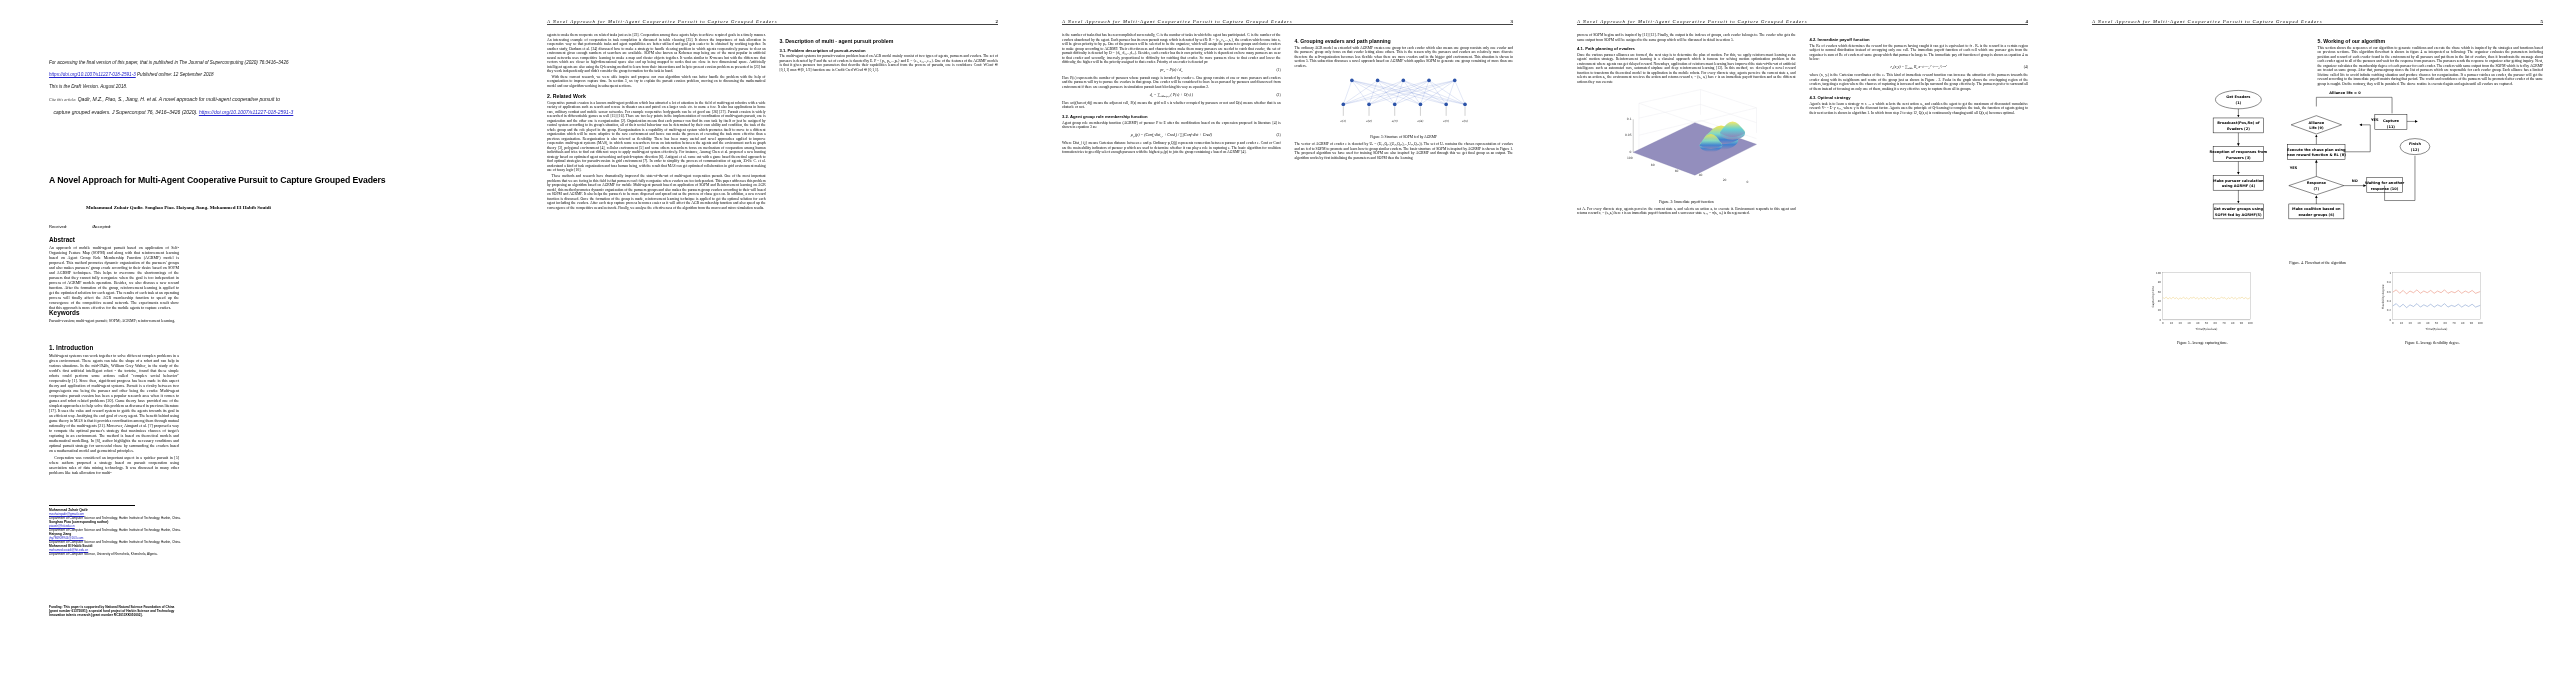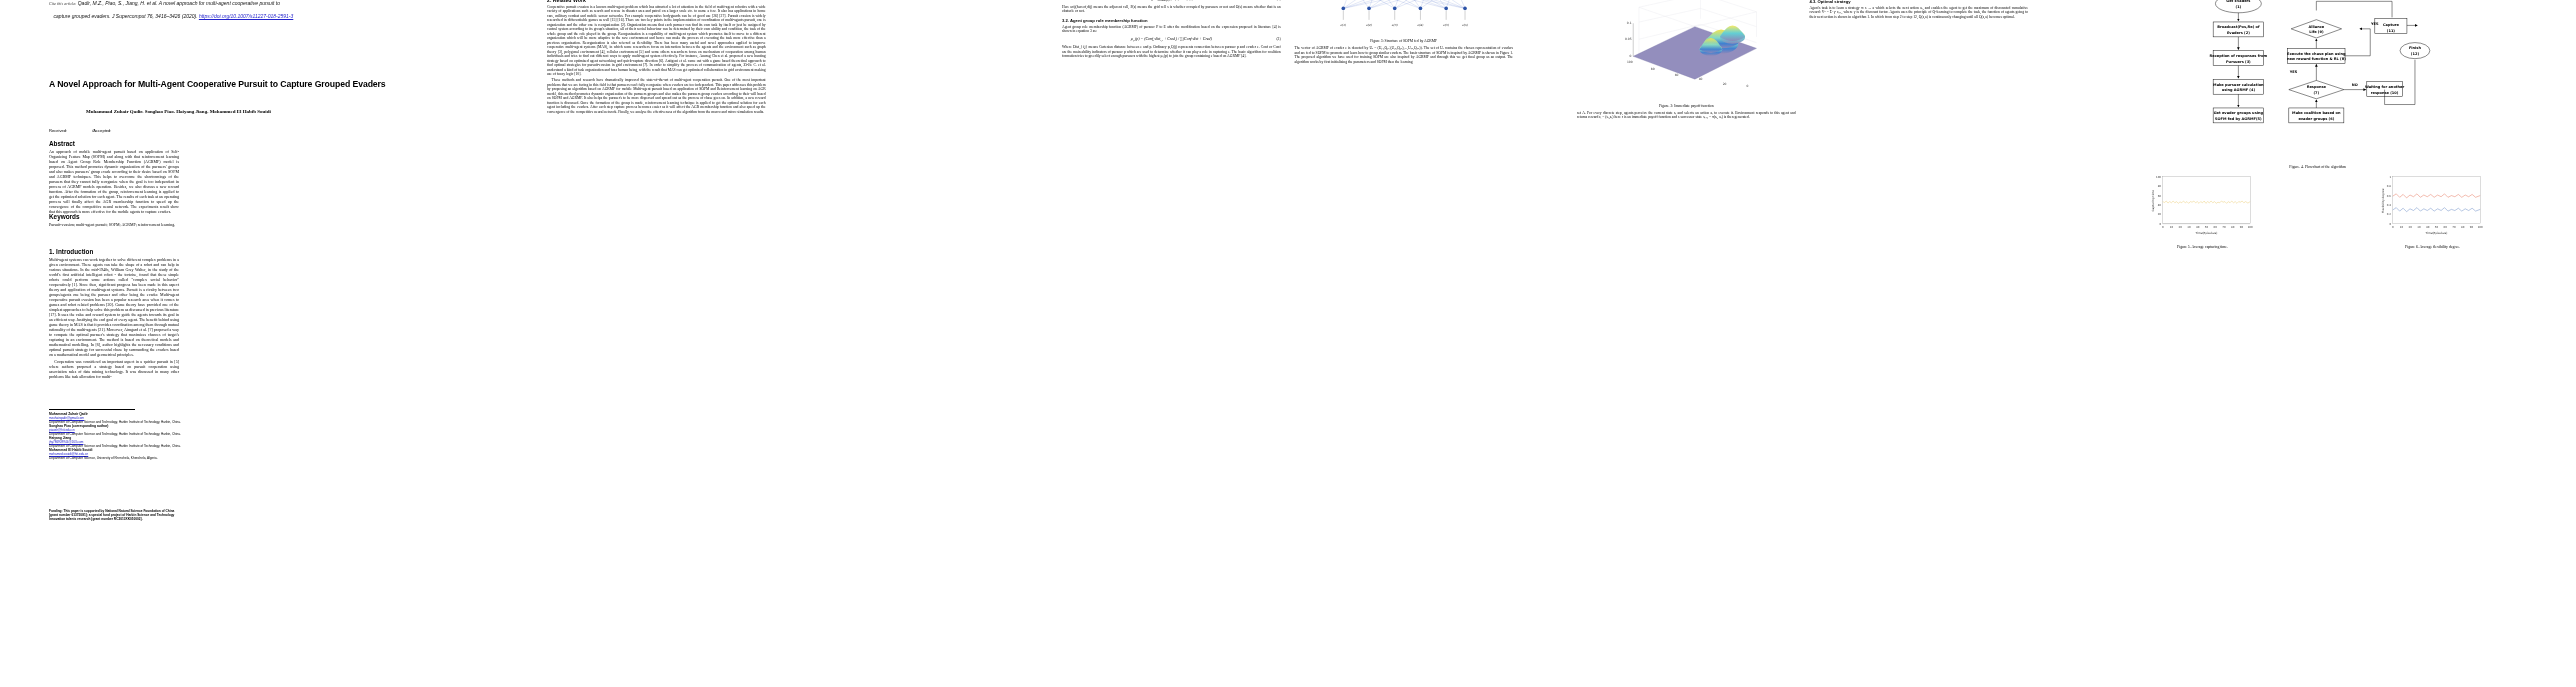--- a/index.html
+++ b/index.html
@@ -1,17 +1,17 @@
 <!DOCTYPE html>
 <html style="font-size:9.2px"><head>
 <meta charset="utf-8">
 <style>
   html,body{margin:0;padding:0;background:#ffffff;}
   body{width:2576px;height:688px;overflow:hidden;font-family:"Liberation Serif",serif;color:#000;}
-  .viewer{position:relative;width:2576px;height:496px;background:#ffffff;display:flex;align-items:center;}
+  .viewer{position:relative;width:2576px;height:496px;background:#ffffff;display:flex;}
   .page{position:relative;width:515px;height:688px;background:#fff;box-sizing:border-box;overflow:hidden;flex:0 0 515px;}
 
   
   .runhead{position:absolute;left:32px;right:32px;top:15px;height:9.2px;border-bottom:0.6px solid #444;display:flex;align-items:flex-end;justify-content:space-between;}
   .runhead .ht{font-family:"Liberation Serif",serif;font-style:italic;font-size:4.7px;letter-spacing:0.9px;white-space:nowrap;}
   .runhead .hp{font-family:"Liberation Serif",serif;font-weight:bold;font-size:4.9px;}
 
   
   .banner{position:absolute;left:49px;right:11.5px;top:57px;font-family:"Liberation Sans",sans-serif;font-style:italic;font-size:4.6px;line-height:12px;color:#111;}
   .banner a{color:#2222cc;text-decoration:underline;}

